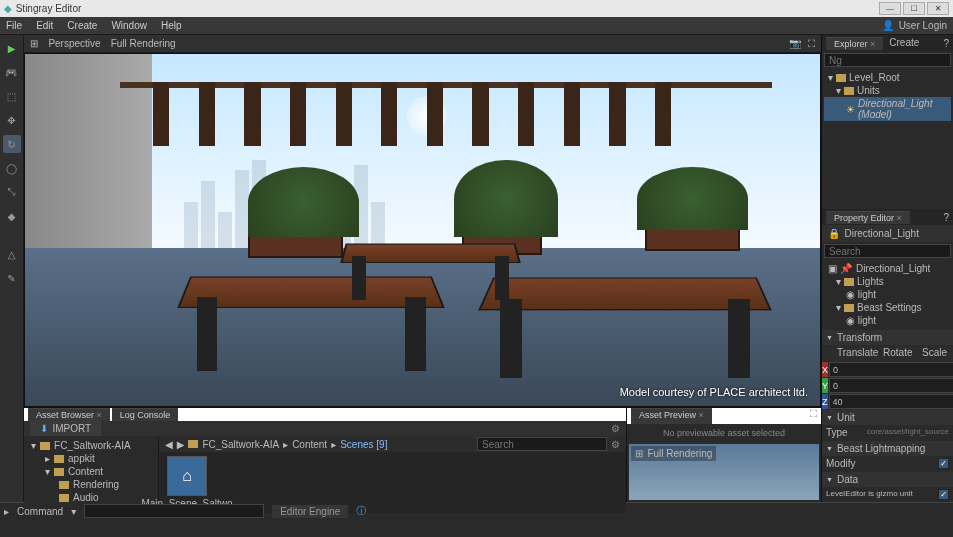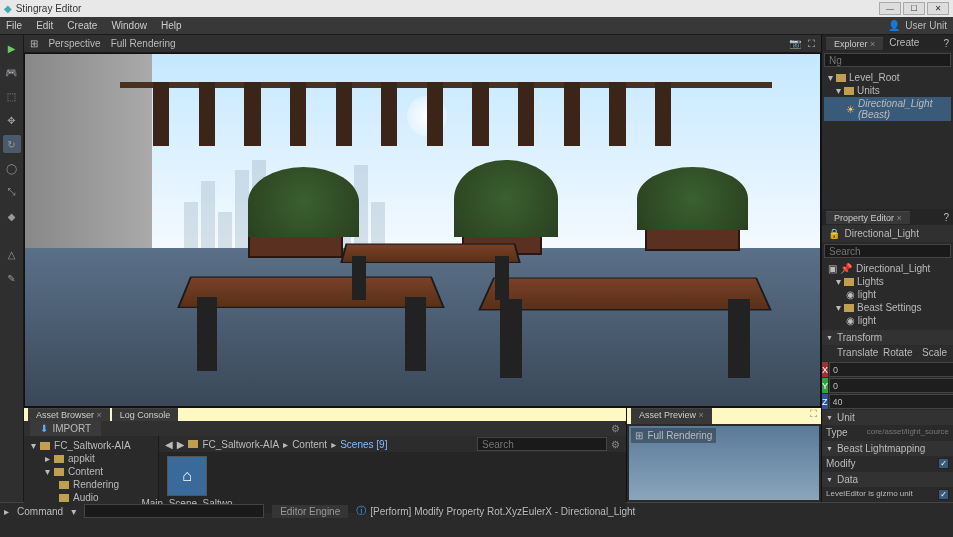--- a/index.html
+++ b/index.html
@@ -37,21 +37,21 @@
 .table { position:absolute; perspective:400px;}
 .table-top { background:linear-gradient(180deg,#7a4028 0%,#5a3018 100%); width:100%; height:50%; transform:rotateX(50deg); border:2px solid #1a1a1a;}
 .table-leg { position:absolute; background:#222; width:8%; height:70%; bottom:0;}
 .planter { position:absolute; background:#5a3020; border:2px solid #2a1810;}
 .plant { position:absolute; background:radial-gradient(circle,#3a6030,#2a4020); border-radius:50% 50% 0 0;}
 .wall-left { position:absolute; left:0; top:0; width:16%; height:100%; background:linear-gradient(90deg,#888 0%,#aaa 100%);}
 .credit { position:absolute; right:12px; bottom:8px; color:#fff; font-size:11px; text-shadow:0 0 3px #000;}
 .sun { position:absolute; top:12%; left:48%; width:40px; height:40px; background:radial-gradient(circle,#fff,transparent); border-radius:50%;}
 .bottom-panels { height:95px; display:flex; border-top:1px solid #111;}
 .asset-browser { flex:1; background:#2a2a2a; display:flex; flex-direction:column;}
-.ab-tabs { height:16px; background:#fef9c3; display:flex; padding:0 4px; gap:2px;}
+.ab-tabs { height:16px; background:#ffffff; display:flex; padding:0 4px; gap:2px;}
 .ab-toolbar { height:18px; background:#303030; display:flex; align-items:center; padding:0 6px; justify-content:space-between;}
 .import-btn { background:#3a3a3a; padding:2px 10px; display:flex; gap:4px; align-items:center;}
 .ab-body { flex:1; display:flex;}
 .ab-tree { width:135px; background:#2a2a2a; border-right:1px solid #1a1a1a; padding:3px;}
 .tree-item { padding:1px 4px; display:flex; align-items:center; gap:4px; font-size:9px;}
 .tree-item.indent { padding-left:18px;}
 .ab-content { flex:1; background:#252525; display:flex; flex-direction:column;}
 .ab-breadcrumb { height:16px; display:flex; align-items:center; padding:0 6px; gap:4px; background:#2c2c2c; justify-content:space-between;}
 .bc-left { display:flex; gap:4px; align-items:center;}
 .ab-search { width:130px; height:14px; background:#1a1a1a; border:1px solid #444; padding:0 4px;}
@@ -113,21 +113,21 @@
 <div class="menubar">
   <div class="menu-items">
     <span class="menu-item">File</span>
     <span class="menu-item">Edit</span>
     <span class="menu-item">Create</span>
     <span class="menu-item">Window</span>
     <span class="menu-item">Help</span>
   </div>
   <div class="user-login">
     <span>👤</span>
-    <span>User Unit</span>
+    <span>User Login</span>
   </div>
 </div>
 
 <div class="main">
 
   <div class="left-tools">
     <div class="tool play">▶</div>
     <div class="tool">🎮</div>
     <div class="tool">⬚</div>
     <div class="tool">✥</div>
@@ -201,20 +201,21 @@
         <div class="table" style="left:58%;bottom:8%;width:35%;height:32%">
           <div class="table-top"></div>
           <div class="table-leg" style="left:5%"></div>
             <div class="table-leg" style="right:5%"></div>
         </div>
         <div class="table" style="left:40%;bottom:30%;width:22%;height:18%">
           <div class="table-top"></div>
           <div class="table-leg" style="left:5%"></div>
             <div class="table-leg" style="right:5%"></div>
         </div>
+        <div class="credit">Model courtesy of PLACE architect ltd.</div>
       </div>
     </div>
 
     <div class="bottom-panels">
       <div class="asset-browser">
         <div class="ab-tabs">
           <div class="tab x">Asset Browser</div>
           <div class="tab">Log Console</div>
         </div>
         <div class="ab-toolbar">
@@ -278,20 +279,21 @@
           </div>
         </div>
       </div>
 
       <div class="asset-preview">
         <div class="ab-tabs">
           <div class="tab x">Asset Preview</div>
           <span style="margin-left:auto" class="gear">⛶</span>
         </div>
         <div class="ap-body">
+          <div class="ap-msg">No previewable asset selected</div>
           <div class="ap-view">
             <div class="ap-toolbar">
               <span>⊞</span>
               <span>Full Rendering</span>
             </div>
           </div>
         </div>
       </div>
     </div>
   </div>
@@ -313,21 +315,21 @@
             <span class="folder-icon"></span>
             <span>Level_Root</span>
           </div>
         <div class="exp-item i1">
             <span>▾</span>
             <span class="folder-icon"></span>
             <span>Units</span>
           </div>
         <div class="exp-item i2 sel">
             <span style="color:#fc6">☀</span>
-            <span style="font-style:italic">Directional_Light (Beast)</span>
+            <span style="font-style:italic">Directional_Light (Model)</span>
           </div>
       </div>
     </div>
 
     <div class="prop-editor">
       <div class="rp-header">
         <span class="tab x">Property Editor</span>
         <span>?</span>
       </div>
       <div class="rp-title">
@@ -418,15 +420,14 @@
 </div>
 
 <div class="statusbar">
   <span>▸</span>
   <span>Command</span>
   <span>▾</span>
   <input class="cmd-input" style="">
   <div class="status-btn">Editor Engine</div>
   <div class="status-msg">
     <span style="color:#4af">ⓘ</span>
-    <span>[Perform] Modify Property Rot.XyzEulerX - Directional_Light</span>
   </div>
 </div>
 
 </body></html>

